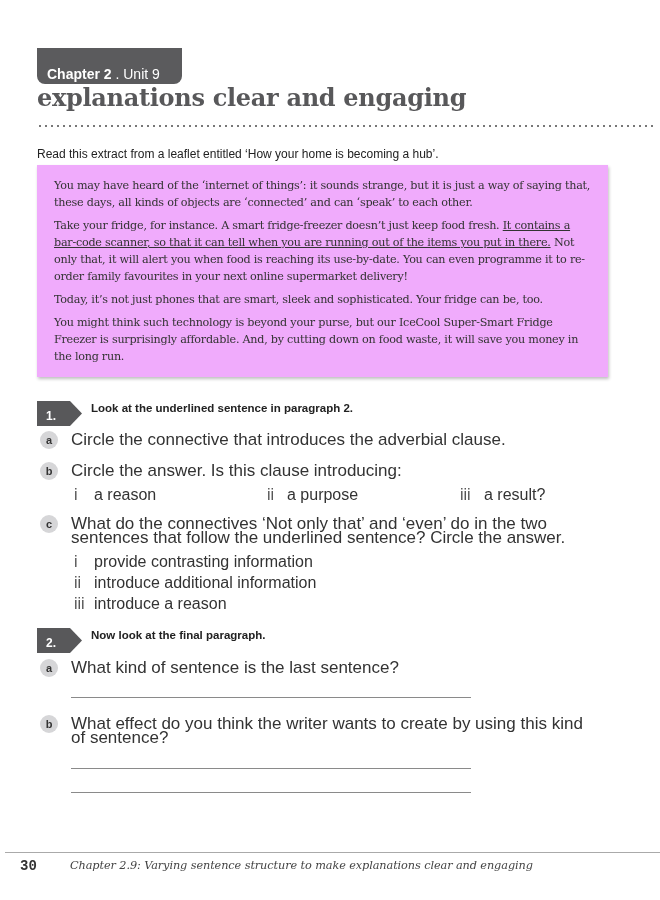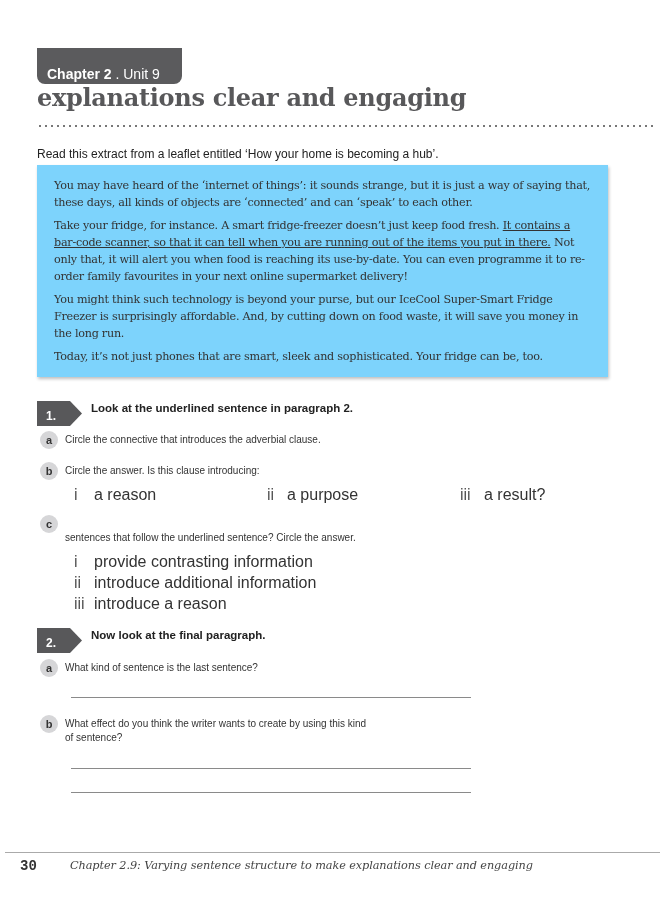--- a/index.html
+++ b/index.html
@@ -7,28 +7,28 @@
 
   .chapter-tab { position:absolute; left:37px; top:0; width:145px; height:36px; background:#5b5b5d; border-radius:0 0 8px 8px; color:#fff; font-size:14px; line-height:16px; box-sizing:border-box; padding:18px 0 0 10px;margin-top:48px; }
   .chapter-tab b { font-weight:bold; }
 
   .page-title { position:absolute; left:37px; top:54px; margin:0; font-family:"DejaVu Serif", serif; font-weight:bold; font-size:24px; line-height:29px; color:#58585a; letter-spacing:-0.3px; }
 
   .dots { position:absolute; left:37px; top:124px; width:620px; height:4px; background-image:radial-gradient(circle, #777 1.1px, transparent 1.4px); background-size:6px 4px; background-repeat:repeat-x; }
 
   .intro { position:absolute; left:37px; top:147px; font-size:12px; color:#222; }
 
-  .extract { position:absolute; left:37px; top:165px; width:571px; height:212px; background:#7dd3fc; box-shadow:1px 2px 3px rgba(0,0,0,0.25); box-sizing:border-box; padding:12px 16px 0 17px; font-family:"DejaVu Serif", serif; font-size:11.2px; line-height:17px; color:#333; letter-spacing:-0.25px; }
+  .extract { position:absolute; left:37px; top:165px; width:571px; height:212px; background:#f0abfc; box-shadow:1px 2px 3px rgba(0,0,0,0.25); box-sizing:border-box; padding:12px 16px 0 17px; font-family:"DejaVu Serif", serif; font-size:11.2px; line-height:17px; color:#333; letter-spacing:-0.25px; }
   .extract p { margin:0 0 6px 0; }
   .extract u { text-decoration:underline; }
 
   .q-tag { position:absolute; left:37px; width:45px; height:25px; background:#58585a; color:#fff; font-weight:bold; font-size:12px; box-sizing:border-box; padding:8px 0 0 9px; clip-path:polygon(0 0, 33px 0, 45px 12.5px, 33px 25px, 0 25px); }
   .q-head { position:absolute; left:91px; font-weight:bold; font-size:11.5px; color:#222; }
   .sub-badge { position:absolute; left:40px; width:18px; height:18px; border-radius:50%; background:#d6d6d8; font-size:11px; font-weight:bold; color:#333; text-align:center; line-height:18px; }
-  .q-text { position:absolute; left:65px; font-size:10px; color:#333; line-height:14px; }
+  .q-text { position:absolute; left:71px; font-size:17px; color:#333; line-height:14px; }
   .opt { position:absolute; font-size:16px; color:#333; }
   .opt .num { display:inline-block; width:20px; color:#555; }
   .answer-line { position:absolute; left:71px; width:400px; height:1px; background:#8a8a8a; }
 
   .footer-rule { position:absolute; left:5px; top:852px; width:655px; height:1px; background:#aaa; }
   .page-num { position:absolute; left:20px; top:858px; font-size:14px; font-weight:bold; color:#333;font-family:Liberation Mono, monospace; }
   .footer-text { position:absolute; left:70px; top:859px; font-family:"DejaVu Serif", serif; font-size:11.3px; color:#444; letter-spacing:-0.1px;font-style:italic; }
 </style>
 </head>
 <body>
@@ -37,38 +37,38 @@
 
 <h1 class="page-title"><br><span>explanations clear and engaging</span></h1>
 
 <div class="dots"></div>
 
 <div class="intro">Read this extract from a leaflet entitled ‘How your home is becoming a hub’.</div>
 
 <div class="extract">
   <p>You may have heard of the ‘internet of things’: it sounds strange, but it is just a way of saying that, these days, all kinds of objects are ‘connected’ and can ‘speak’ to each other.</p>
   <p><span>Take your fridge, for instance. A smart fridge-freezer doesn’t just keep food fresh. </span><u>It contains a bar-code scanner, so that it can tell when you are running out of the items you put in there.</u><span> Not only that, it will alert you when food is reaching its use-by-date. You can even programme it to re-order family favourites in your next online supermarket delivery!</span></p>
+  <p>Today, it’s not just phones that are smart, sleek and sophisticated. Your fridge can be, too.</p>
   <p>You might think such technology is beyond your purse, but our IceCool Super-Smart Fridge Freezer is surprisingly affordable. And, by cutting down on food waste, it will save you money in the long run.</p>
-  <p>Today, it’s not just phones that are smart, sleek and sophisticated. Your fridge can be, too.</p>
 </div>
 
 <div class="q-tag" style="top:401px;">1.</div>
 <div class="q-head" style="top:402px;">Look at the underlined sentence in paragraph 2.</div>
 
 <div class="sub-badge" style="top:431px;">a</div>
 <div class="q-text" style="top:433px;">Circle the connective that introduces the adverbial clause.</div>
 
 <div class="sub-badge" style="top:462px;">b</div>
 <div class="q-text" style="top:464px;">Circle the answer. Is this clause introducing:</div>
 <div class="opt" style="left:74px; top:486px;"><span class="num">i</span><span>a reason</span></div>
 <div class="opt" style="left:267px; top:486px;"><span class="num">ii</span><span>a purpose</span></div>
 <div class="opt" style="left:460px; top:486px;"><span class="num" style="width:24px;">iii</span><span>a result?</span></div>
 
 <div class="sub-badge" style="top:515px;">c</div>
-<div class="q-text" style="top:517px;"><br><span>sentences that follow the underlined sentence? Circle the answer.</span></div>
+<div class="q-text" style="top:517px;"><span>What do the connectives ‘Not only that’ and ‘even’ do in the two</span><br><span>sentences that follow the underlined sentence? Circle the answer.</span></div>
 <div class="opt" style="left:74px; top:553px;"><span class="num">i</span><span>provide contrasting information</span></div>
 <div class="opt" style="left:74px; top:574px;"><span class="num">ii</span><span>introduce additional information</span></div>
 <div class="opt" style="left:74px; top:595px;"><span class="num">iii</span><span>introduce a reason</span></div>
 
 <div class="q-tag" style="top:628px;">2.</div>
 <div class="q-head" style="top:629px;">Now look at the final paragraph.</div>
 
 <div class="sub-badge" style="top:659px;">a</div>
 <div class="q-text" style="top:661px;">What kind of sentence is the last sentence?</div>
 <div class="answer-line" style="top:697px;"></div>

